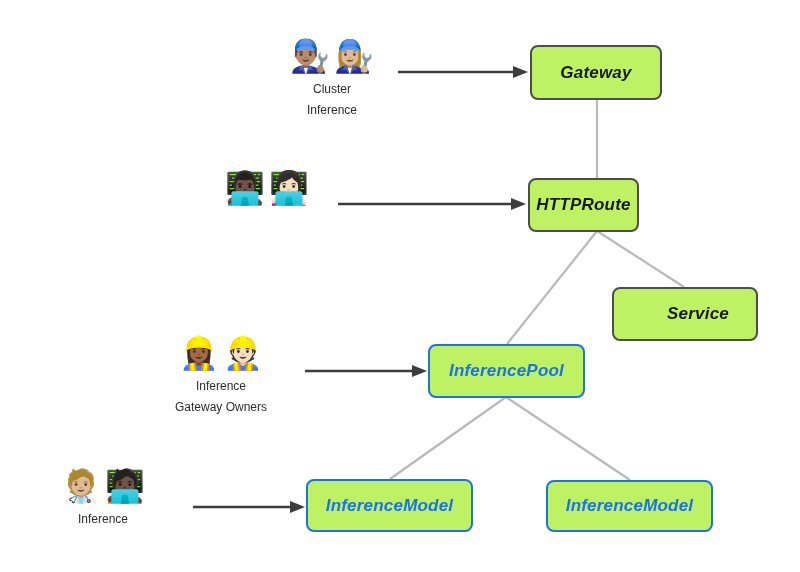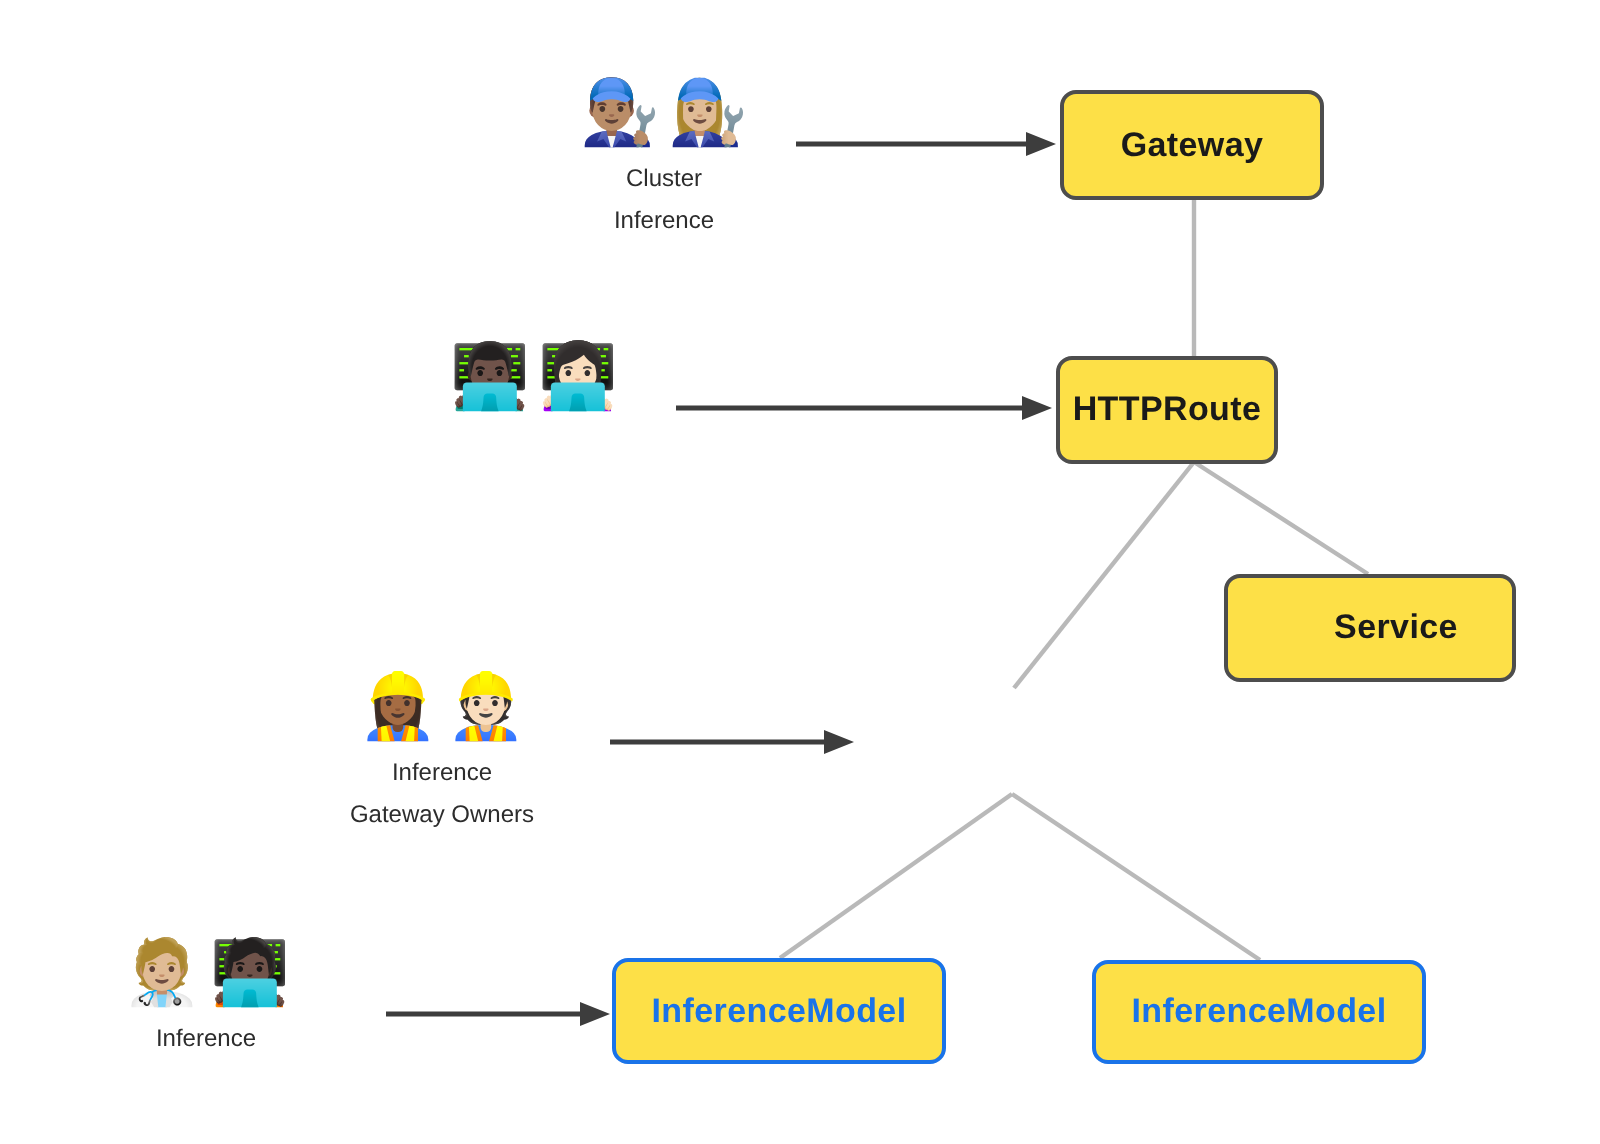--- a/index.html
+++ b/index.html
@@ -41,25 +41,26 @@
   }
   .arrowhead {
     fill: var(--arrow-dark);
     stroke: none;
   }
   .node {
     position: absolute;
     display: flex;
     align-items: center;
     justify-content: center;
-    background: #fde047;
+    background: #bef264;
     border-radius: 8px;
     font-size: 17px;
     font-weight: bold;
     letter-spacing: 0.2px;
+    font-style: italic;
   }
   .node.dark {
     border: 2.4px solid var(--node-border-dark);
     color: var(--node-text-dark);
   }
   .node.blue {
     border: 2.4px solid var(--node-accent-blue);
     color: var(--node-accent-blue);
   }
   .persona {
@@ -154,18 +155,19 @@
       <div>Inference</div>
     </div>
   </div>
 
   <div class="node dark" style="left:530px; top:45px; width:132px; height:55px;">Gateway</div>
 
   <div class="node dark" style="left:528px; top:178px; width:111px; height:54px;">HTTPRoute</div>
 
   <div class="node dark" style="left:612px; top:287px; width:146px; height:54px;padding-left:26px;">Service</div>
 
+  <div class="node blue" style="left:428px; top:344px; width:157px; height:54px;">InferencePool</div>
 
   <div class="node blue" style="left:306px; top:479px; width:167px; height:53px;">InferenceModel</div>
 
   <div class="node blue" style="left:546px; top:480px; width:167px; height:52px;">InferenceModel</div>
 
 </div>
 
 </body></html>

